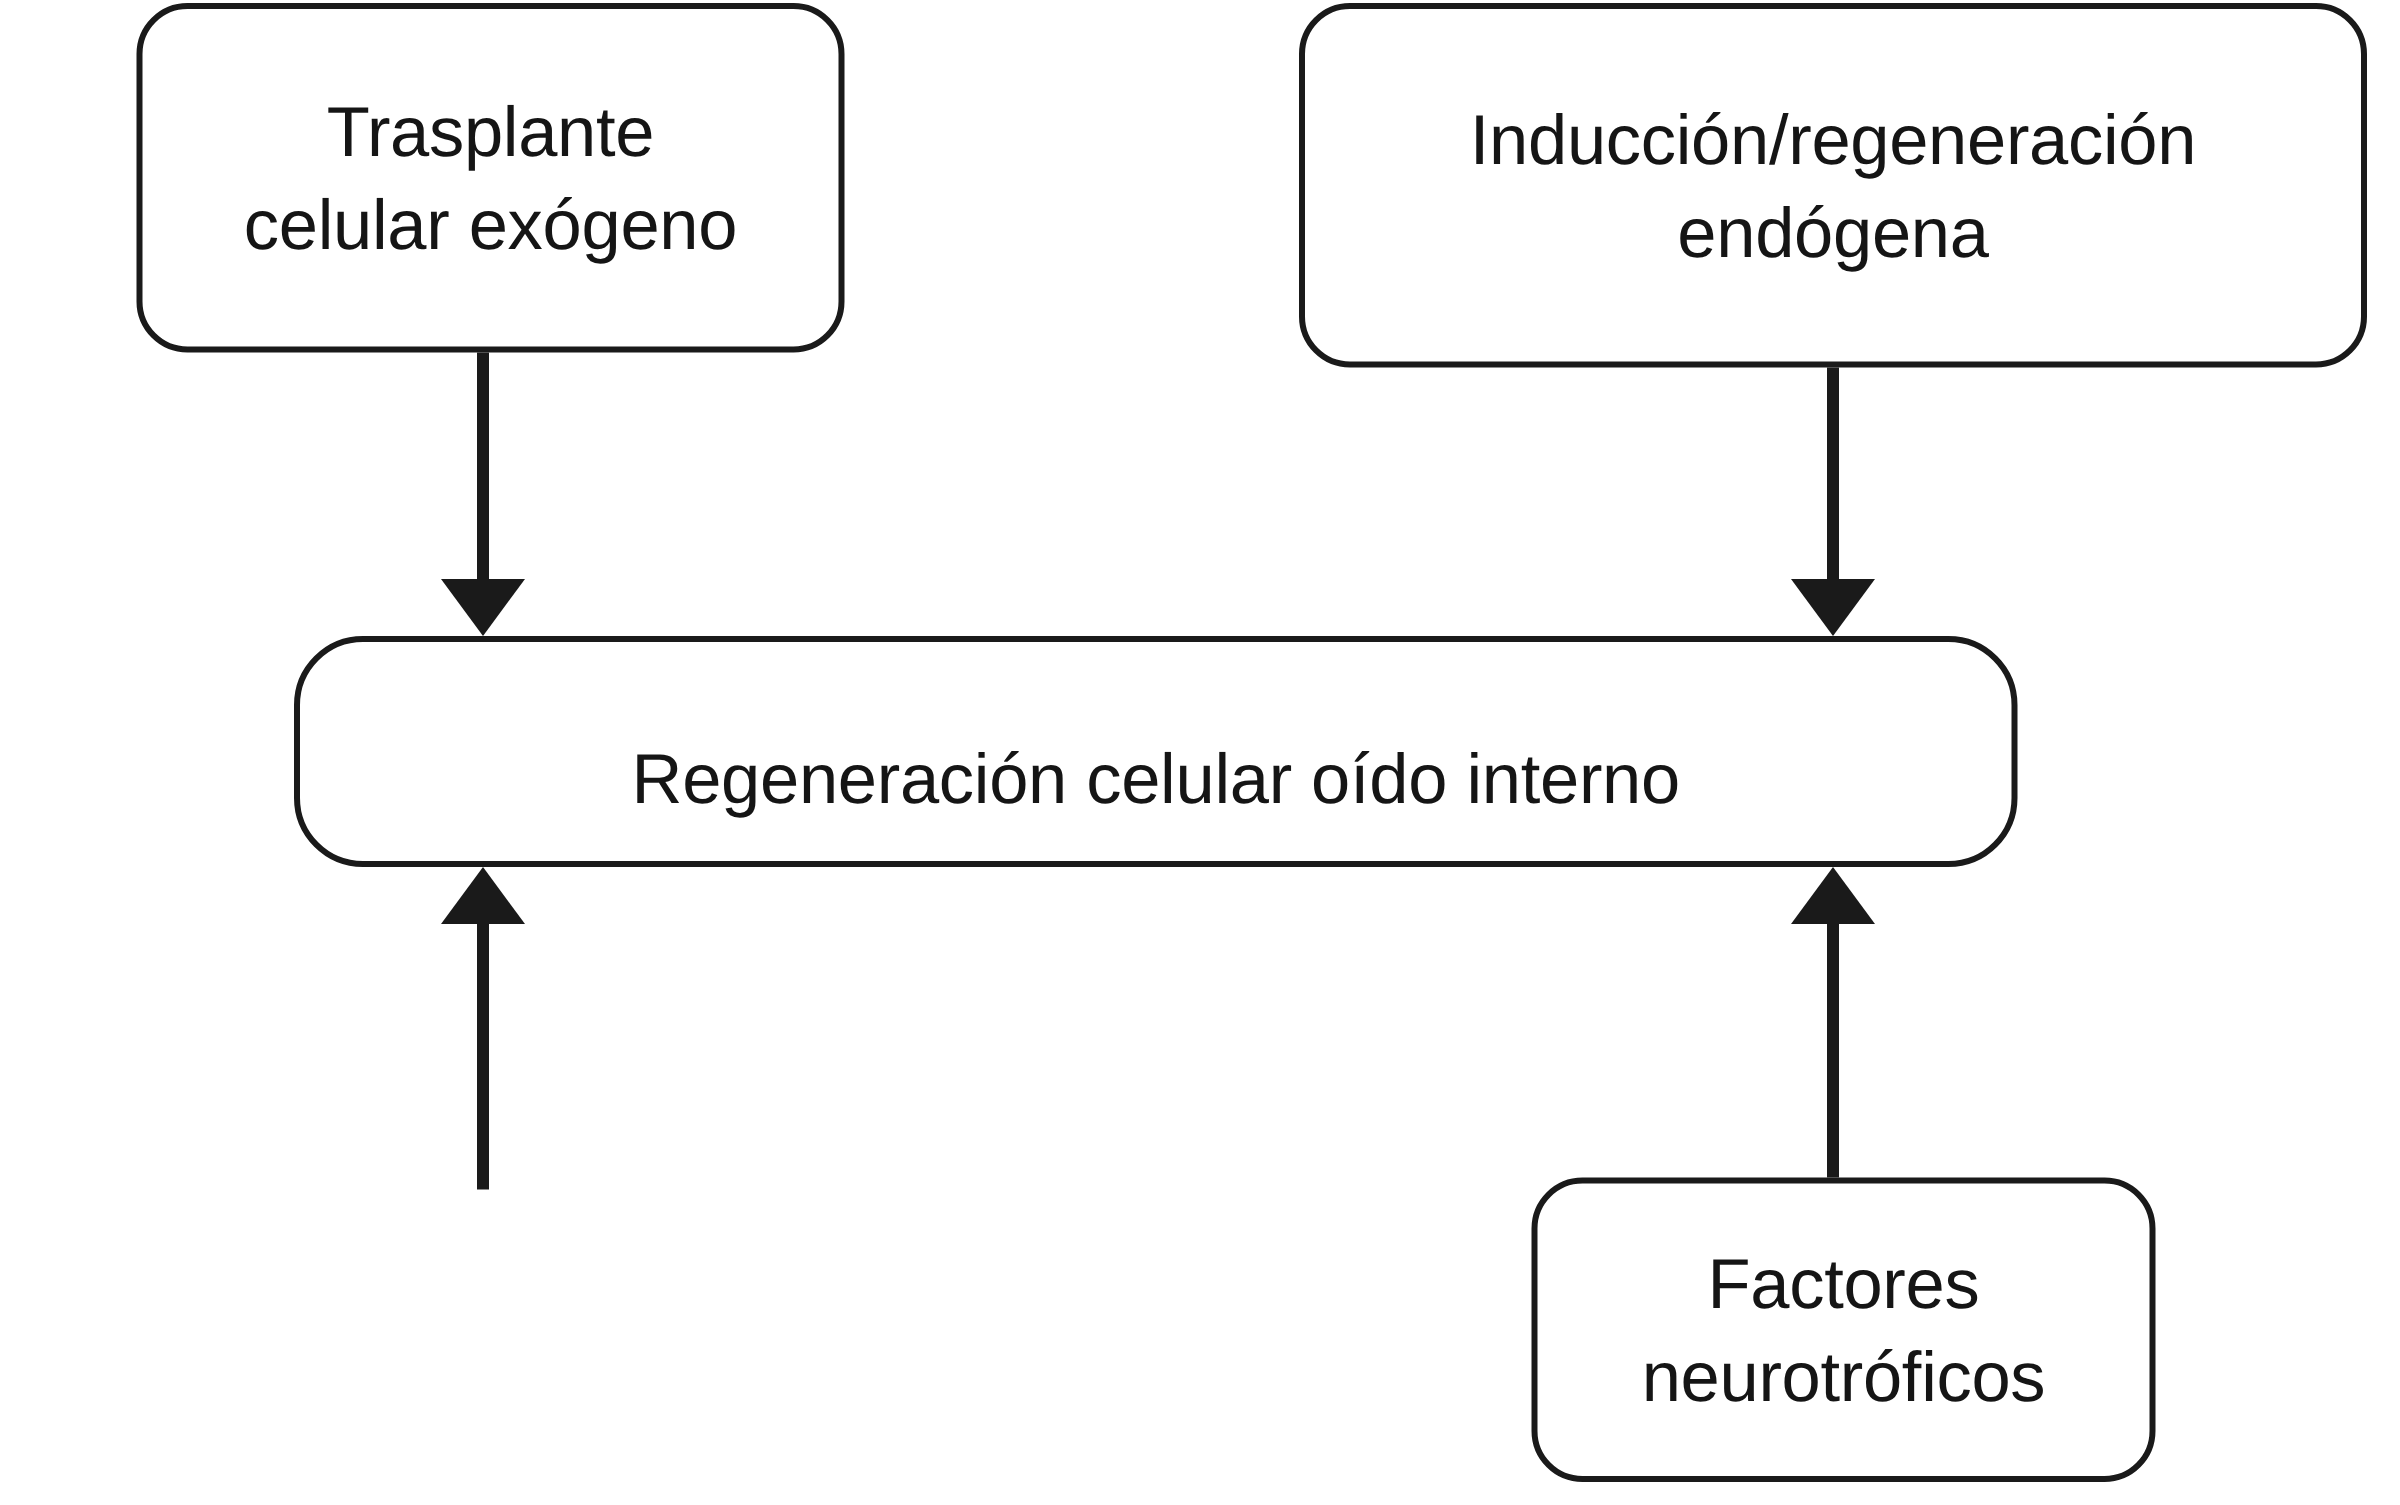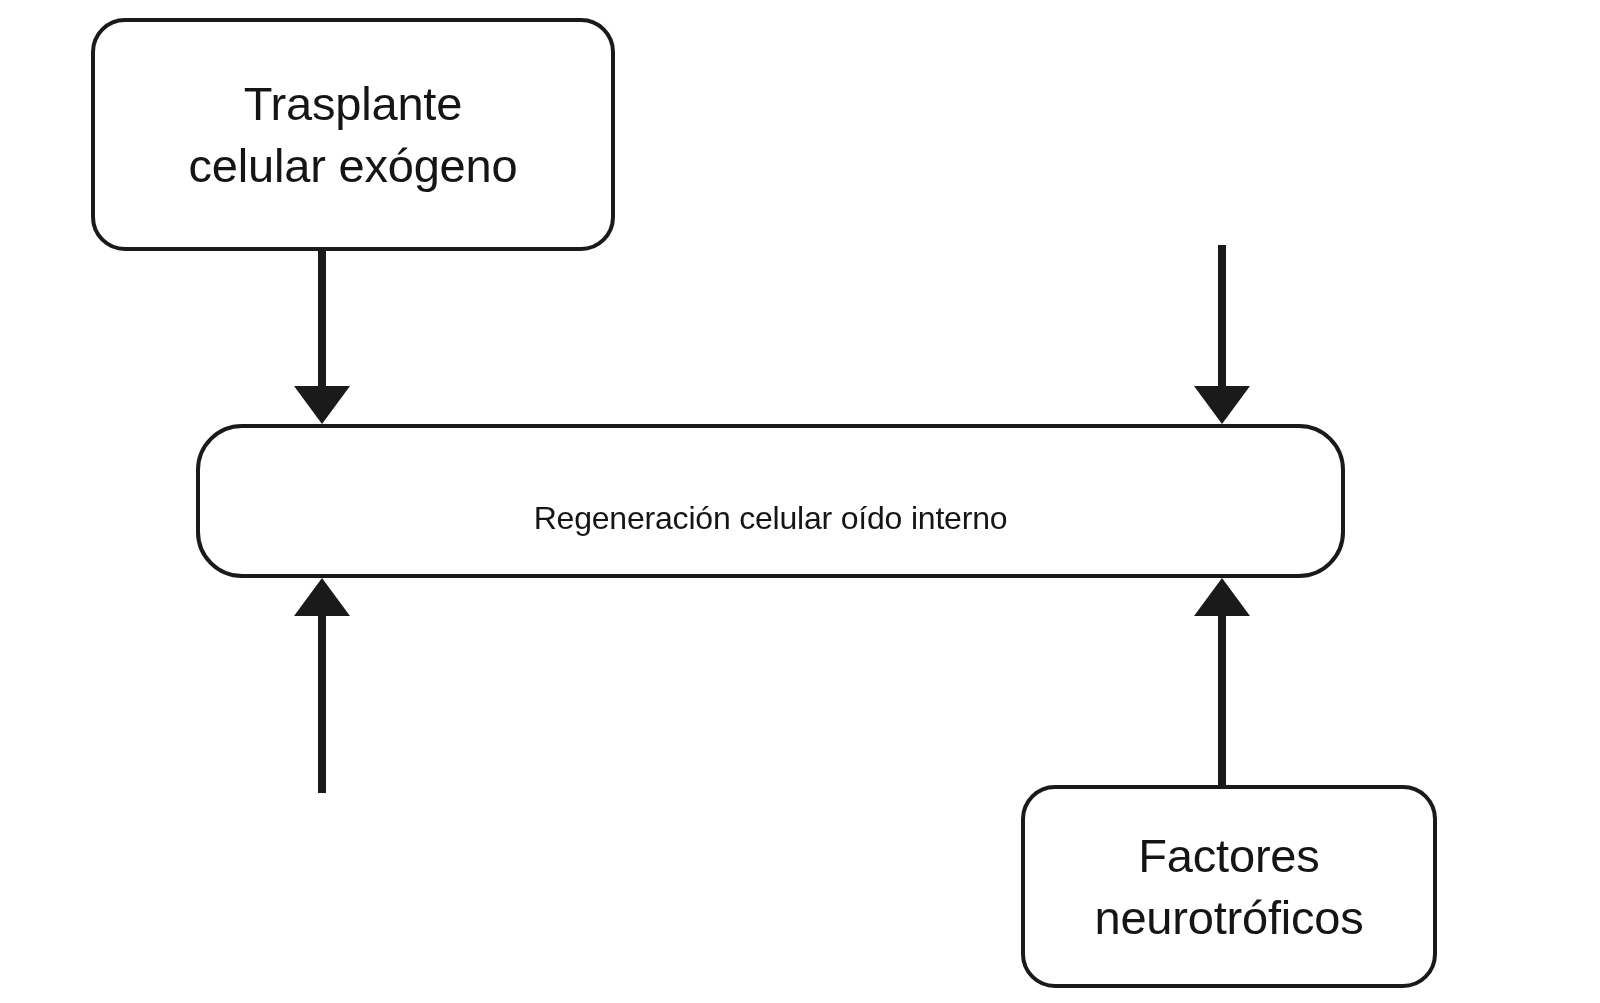--- a/index.html
+++ b/index.html
@@ -40,34 +40,34 @@
     color: #151515;
     font-family: "Liberation Sans", sans-serif;
     font-weight: 400;
     letter-spacing: -0.2px;
     white-space: pre-line;
     line-height: 1.30;
   }
 
   
   #node-exogenous-transplant {
-    left: 91px;  top: 18px;   width: 524px; height: 233px;
+    left: 91px;  top: 2px;   width: 472px; height: 233px;
   }
   #node-exogenous-transplant .node-label { font-size: 47px; }
 
   #node-endogenous-induction {
     left: 866px; top: 2px;   width: 712px; height: 243px;
   }
   #node-endogenous-induction .node-label { font-size: 47px; }
 
   #node-inner-ear-regeneration {
     left: 196px; top: 424px; width: 1149px; height: 154px;
     border-radius: 46px;
   }
-  #node-inner-ear-regeneration .node-label { font-size: 32px; margin-top: 35px; }
+  #node-inner-ear-regeneration .node-label { font-size: 47px; margin-top: 35px; }
 
   #node-gene-drug-therapy {
     left: 2px;   top: 793px; width: 651px; height: 205px;
   }
   #node-gene-drug-therapy .node-label { font-size: 47px; }
 
   #node-neurotrophic-factors {
     left: 1021px; top: 785px; width: 416px; height: 203px; justify-content: center;
   }
   #node-neurotrophic-factors .node-label { font-size: 47px; }
@@ -99,20 +99,24 @@
       <polygon points="1194,616 1250,616 1222,578" fill="#1a1a1a"></polygon>
     </g>
 
   </svg>
 
   <div class="node" id="node-exogenous-transplant">
     <div class="node-label">Trasplante
 celular exógeno</div>
   </div>
 
+  <div class="node" id="node-endogenous-induction">
+    <div class="node-label">Inducción/regeneración
+endógena</div>
+  </div>
 
   <div class="node" id="node-inner-ear-regeneration">
     <div class="node-label">Regeneración celular oído interno</div>
   </div>
 
 
   <div class="node" id="node-neurotrophic-factors">
     <div class="node-label">Factores
 neurotróficos</div>
   </div>

